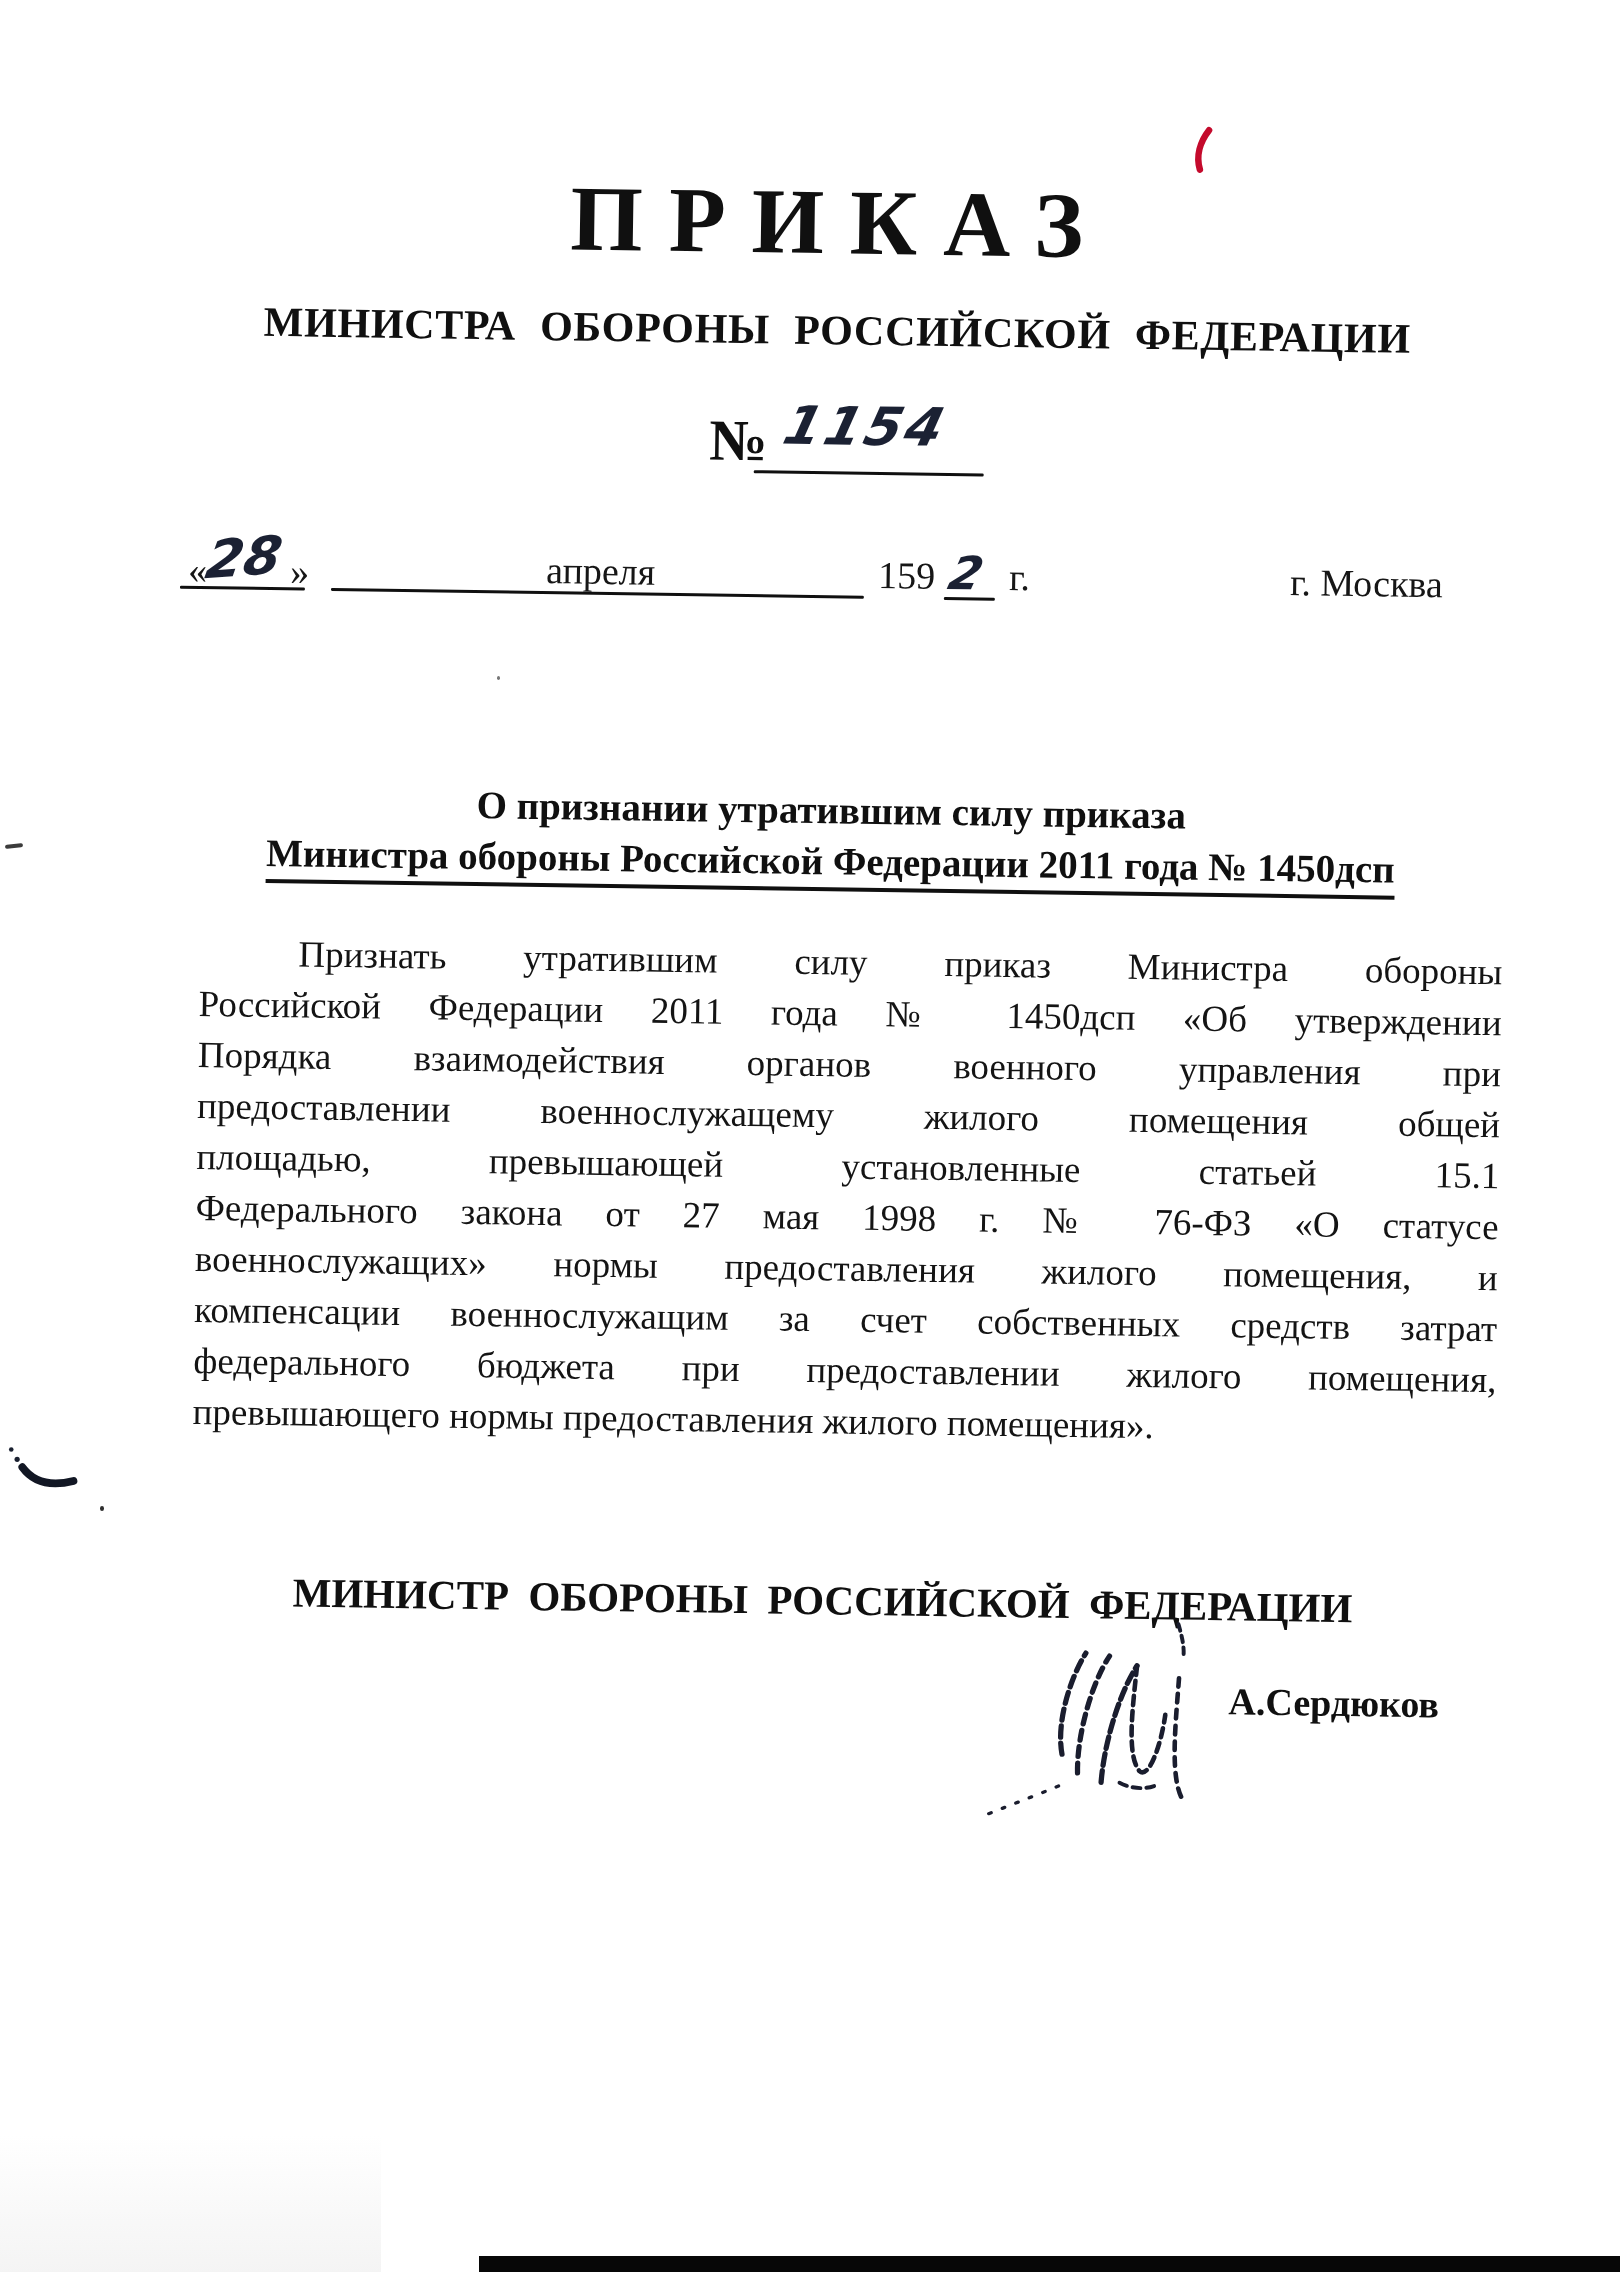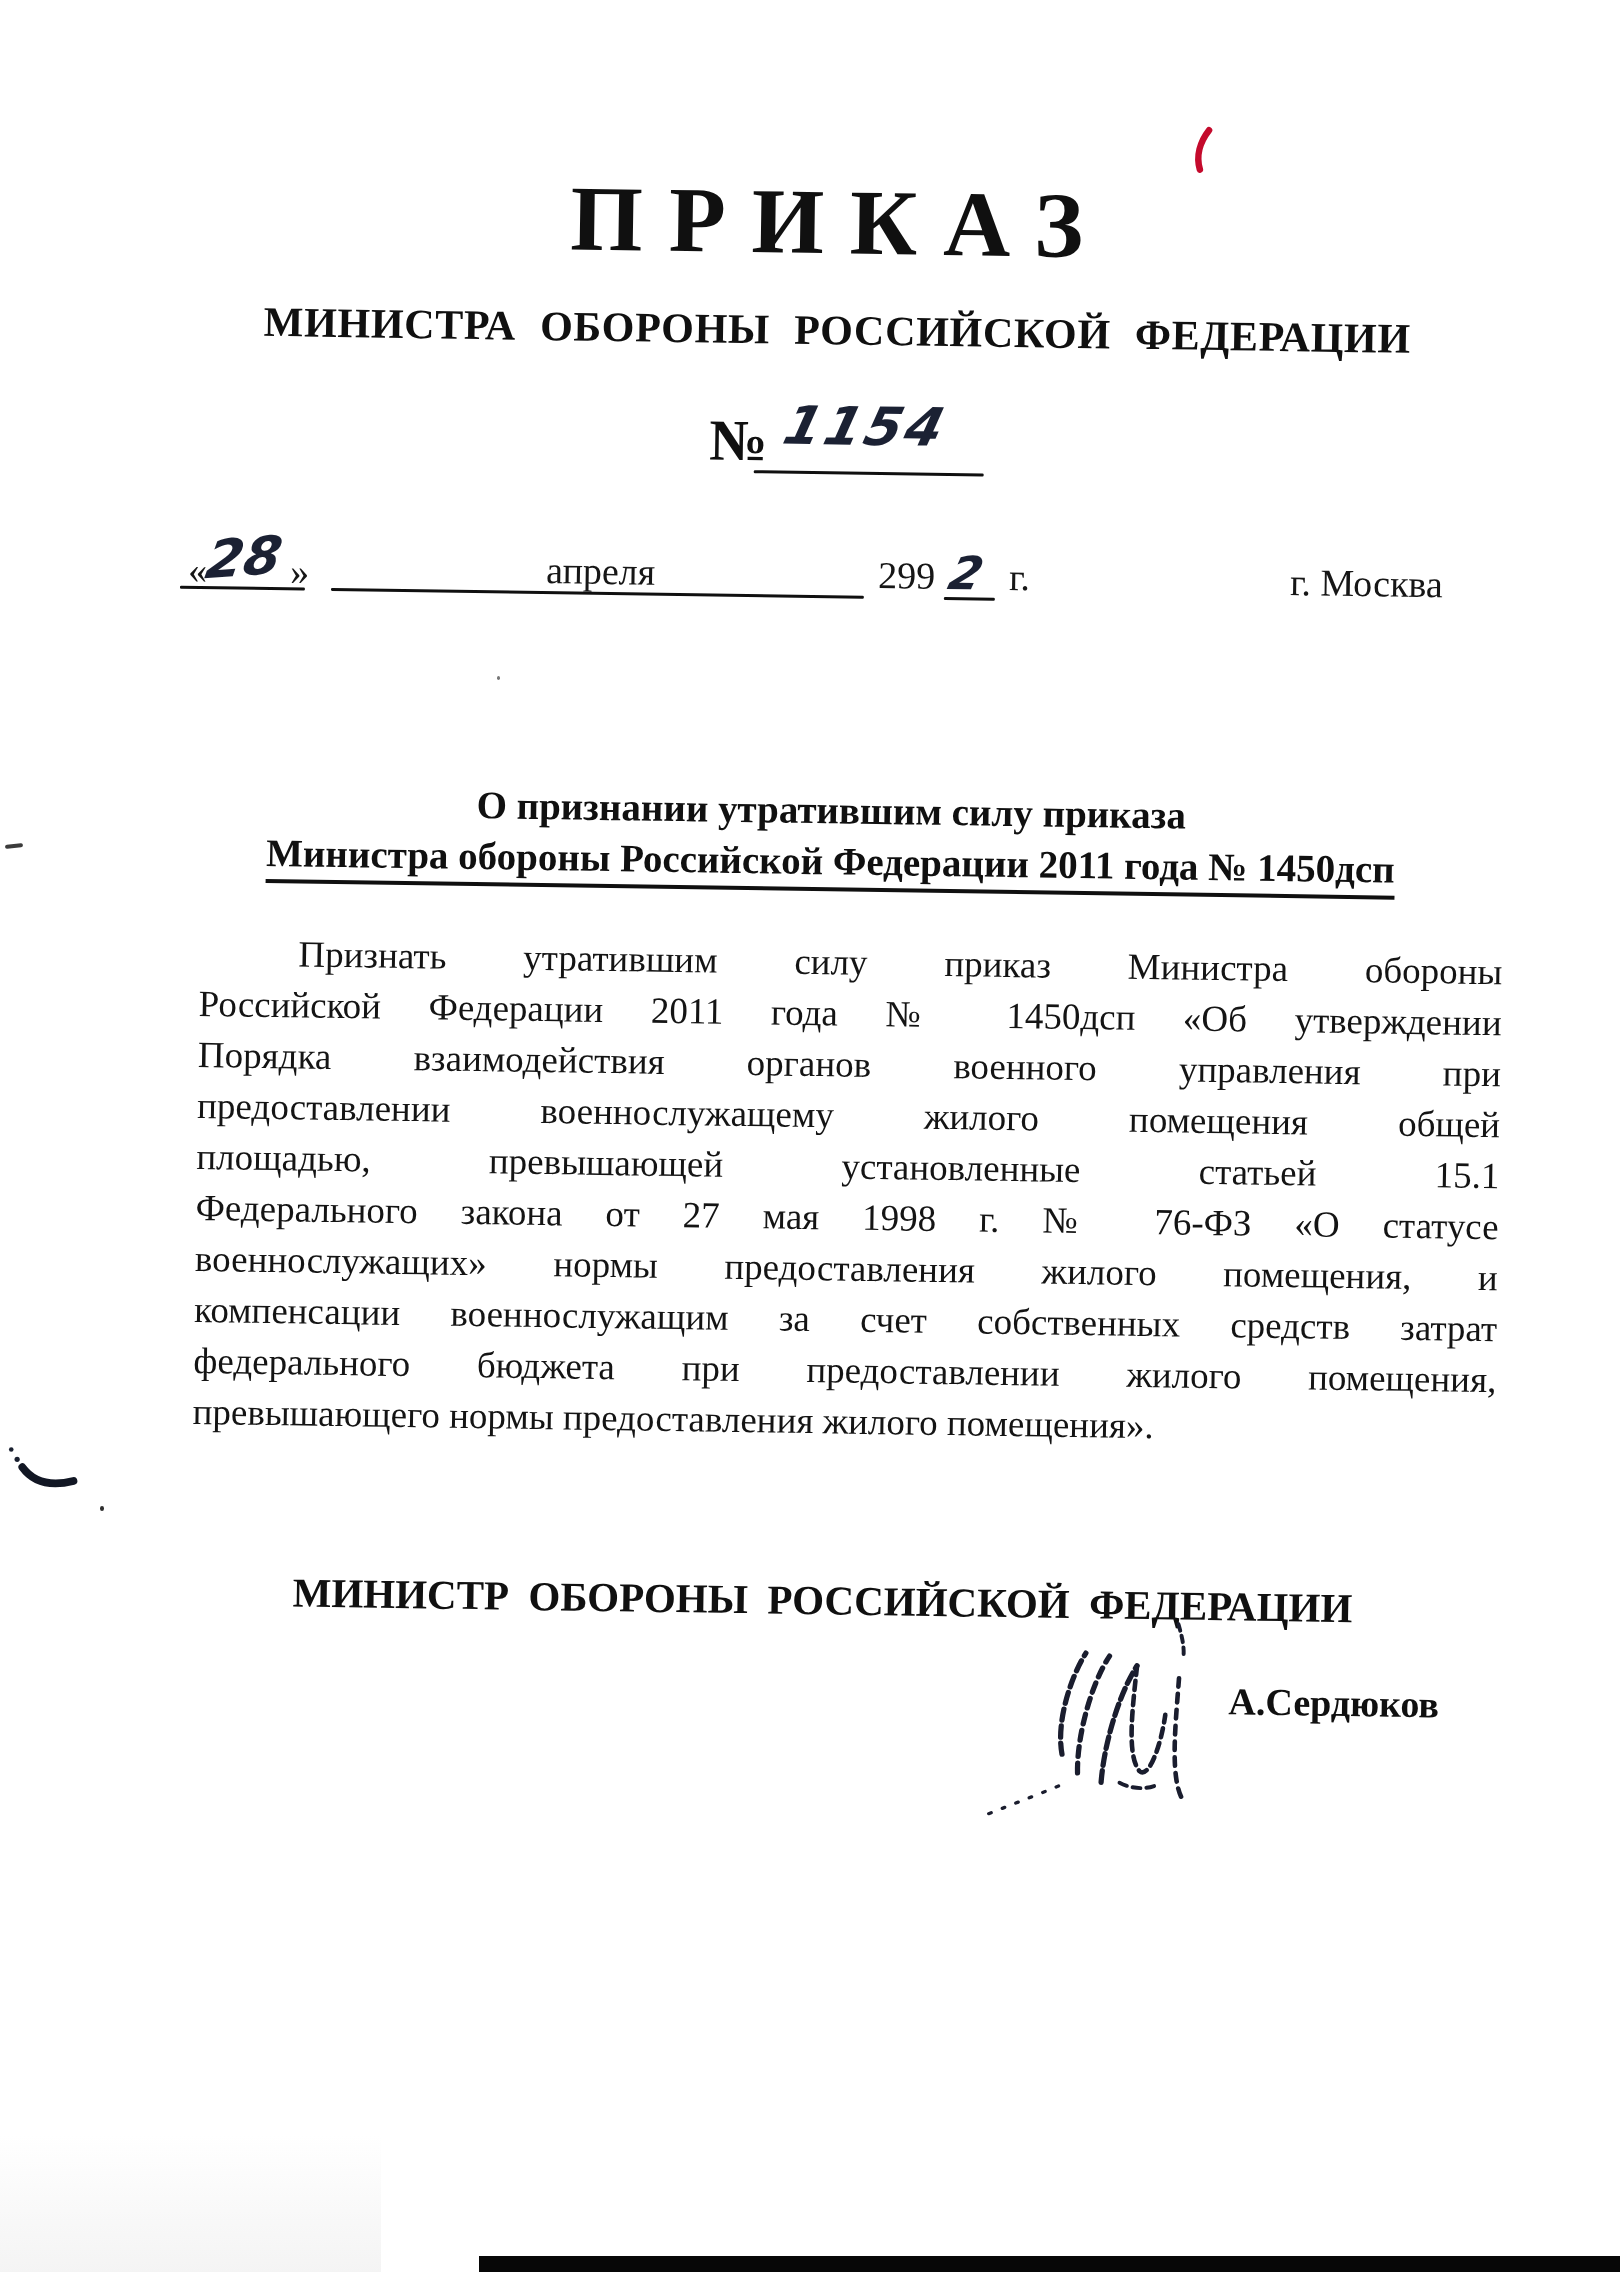--- a/index.html
+++ b/index.html
@@ -94,21 +94,21 @@
       <div class="rule no-underline"></div>
     </div>
 
     <div class="date-line">
       <span class="q-open">«</span>
       <span class="day-value hand">28</span>
       <span class="q-close">»</span>
       <div class="rule day-underline"></div>
       <span class="month-value">апреля</span>
       <div class="rule month-underline"></div>
-      <span class="year-prefix">299</span>
+      <span class="year-prefix">159</span>
       <span class="year-digit hand">2</span>
       <div class="rule digit-underline"></div>
       <span class="year-suffix">г.</span>
       <span class="city">г. Москва</span>
     </div>
 
     <div class="subject">
       <div class="subject-l1">О признании утратившим силу приказа</div>
       <div class="subject-l2">
         <span>Министра обороны Российской Федерации 2011 года № 1450дсп</span>

